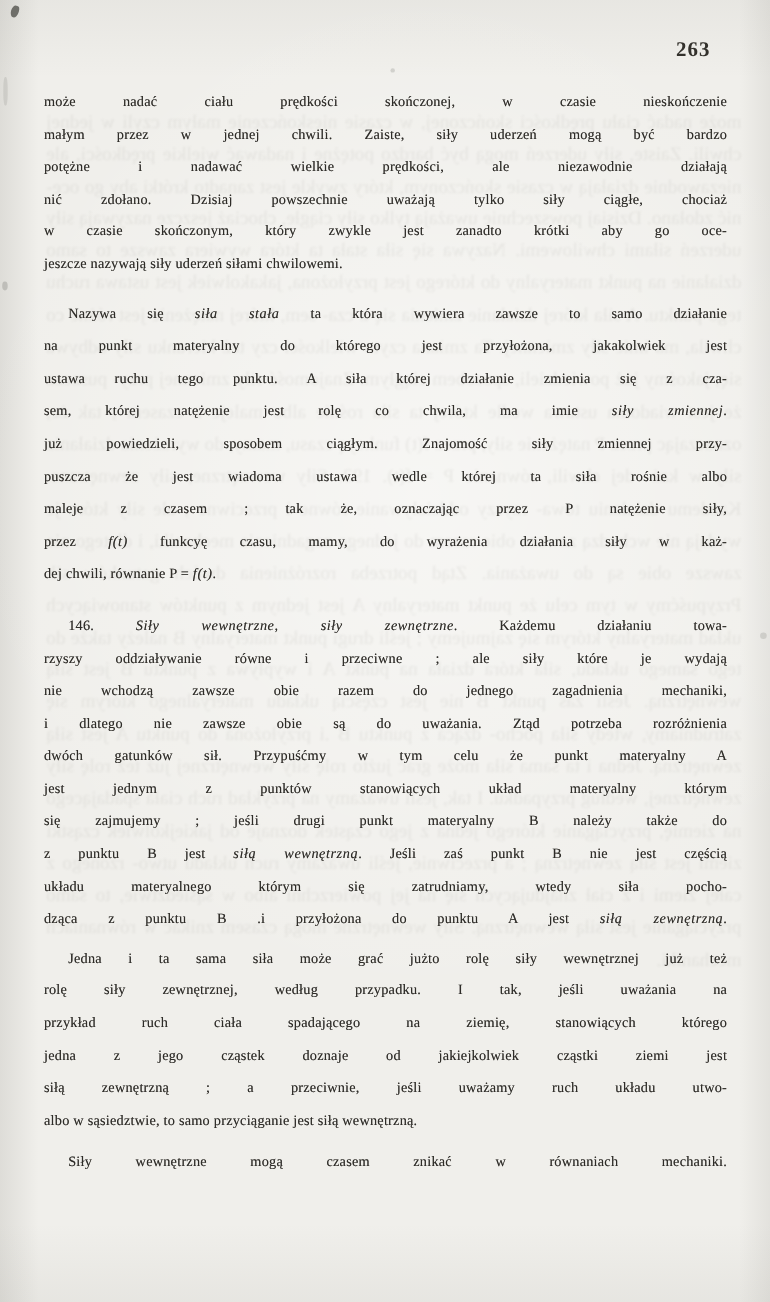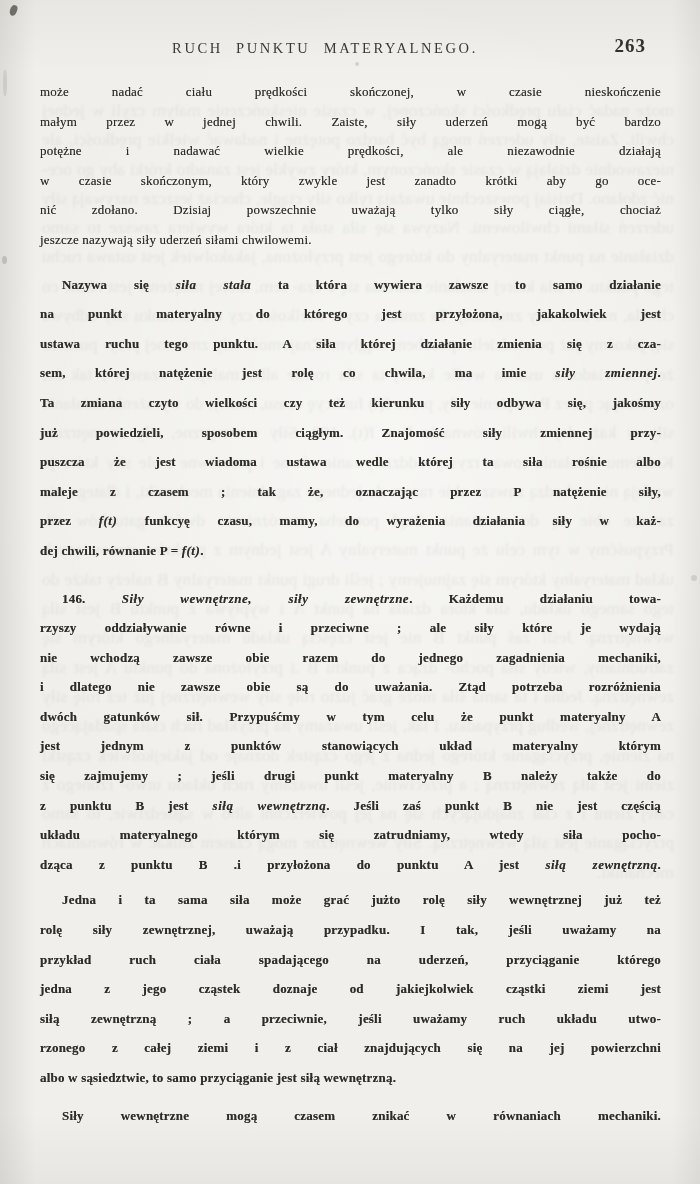--- a/index.html
+++ b/index.html
@@ -51,21 +51,21 @@
     position: absolute;
     left: 40px;
     top: 77px;
     width: 621px;
     z-index: 2;
     font-size: 13px;
     line-height: 29.6px;
     letter-spacing: 0.2px;
     text-shadow: 0 0 0.5px rgba(46,44,40,0.55);
   }
-  .paragraph + .paragraph { margin-top: 15px; font-weight: bold; }
+  .paragraph + .paragraph { margin-top: 15px; }
   .text-block .paragraph:nth-child(3) { margin-top: 18px; }
   .text-block .paragraph:nth-child(4) { margin-top: 6px; }
   .text-block .paragraph:nth-child(5) { margin-top: 8px; }
 
   .line { text-align: justify; text-align-last: left; }
   .line.just { text-align-last: justify; }
   .paragraph.indent .line:first-child { text-indent: 22px; }
   .it { font-style: italic; letter-spacing: 0.5px; }
 
   
@@ -95,66 +95,63 @@
   .speck.s3 { left: 2px;  top: 256px; width: 5px; height: 8px; opacity: 0.22; border-radius: 50%; }
   .speck.s4 { right: 3px; top: 575px; width: 6px; height: 6px; opacity: 0.16; border-radius: 50%; }
   .speck.s5 { left: 355px; top: 62px; width: 4px; height: 4px; opacity: 0.18; border-radius: 50%; }
 </style>
 </head>
 <body>
 
 <div class="page">
 
   <div class="header">
-    <div class="running-title">RUCH PUNKTU MATERYALNEGO.</div>
     <div class="page-number">263</div>
   </div>
 
   <div class="bleed" aria-hidden="true">może nadać ciału prędkości skończonej, w czasie nieskończenie małym czyli w jednej chwili. Zaiste, siły uderzeń mogą być bardzo potężne i nadawać wielkie prędkości, ale niezawodnie działają w czasie skończonym, który zwykle jest zanadto krótki aby go oce- nić zdołano. Dzisiaj powszechnie uważają tylko siły ciągłe, chociaż jeszcze nazywają siły uderzeń siłami chwilowemi.   Nazywa się siła stała ta która wywiera zawsze to samo działanie na punkt materyalny do którego jest przyłożona, jakakolwiek jest ustawa ruchu tego punktu. A siła której działanie zmienia się z cza- sem, której natężenie jest różne co chwila, ma imie siły zmiennej. Ta zmiana czyto wielkości czy też kierunku siły odbywa się, jakośmy już powiedzieli, sposobem ciągłym. Znajomość siły zmiennej przy- puszcza że jest wiadoma ustawa wedle której ta siła rośnie albo maleje z czasem ; tak że, oznaczając przez P natężenie siły, przez f(t) funkcyę czasu, mamy, do wyrażenia działania siły w każ- dej chwili, równanie P = f(t).   193. Siły wewnętrzne, siły zewnętrzne. Każdemu działaniu towa- rzyszy oddziaływanie równe i przeciwne ; ale siły które je wydają nie wchodzą zawsze obie razem do jednego zagadnienia mechaniki, i dlatego nie zawsze obie są do uważania. Ztąd potrzeba rozróżnienia dwóch gatunków sił. Przypuśćmy w tym celu że punkt materyalny A jest jednym z punktów stanowiących układ materyalny którym się zajmujemy ; jeśli drugi punkt materyalny B należy także do tego samego układu, siła która działa na punkt A i wypływa z punktu B jest siłą wewnętrzną. Jeśli zaś punkt B nie jest częścią układu materyalnego którym się zatrudniamy, wtedy siła pocho- dząca z punktu B .i przyłożona do punktu A jest siłą zewnętrzną.   Jedna i ta sama siła może grać jużto rolę siły wewnętrznej już też rolę siły zewnętrznej, według przypadku. I tak, jeśli uważamy na przykład ruch ciała spadającego na ziemię, przyciąganie którego jedna z jego cząstek doznaje od jakiejkolwiek cząstki ziemi jest siłą zewnętrzną ; a przeciwnie, jeśli uważamy ruch układu utwo- rzonego z całej ziemi i z ciał znajdujących się na jej powierzchni albo w sąsiedztwie, to samo przyciąganie jest siłą wewnętrzną.   Siły wewnętrzne mogą czasem znikać w równaniach mechaniki.</div>
 
   <div class="text-block">
       <div class="paragraph">
         <div class="line just"><span>może nadać ciału prędkości skończonej, w czasie nieskończenie</span></div>
         <div class="line just"><span>małym przez w jednej chwili. Zaiste, siły uderzeń mogą być bardzo</span></div>
         <div class="line just"><span>potężne i nadawać wielkie prędkości, ale niezawodnie działają</span></div>
+        <div class="line just"><span>nić zdołano. Dzisiaj powszechnie uważają tylko siły ciągłe, chociaż</span></div>
         <div class="line just"><span>w czasie skończonym, który zwykle jest zanadto krótki aby go oce-</span></div>
-        <div class="line just"><span>nić zdołano. Dzisiaj powszechnie uważają tylko siły ciągłe, chociaż</span></div>
         <div class="line"><span>jeszcze nazywają siły uderzeń siłami chwilowemi.</span></div>
       </div>
       <div class="paragraph indent">
         <div class="line just"><span>Nazywa się </span><span class="it">siła stała</span><span> ta która wywiera zawsze to samo działanie</span></div>
         <div class="line just"><span>na punkt materyalny do którego jest przyłożona, jakakolwiek jest</span></div>
         <div class="line just"><span>ustawa ruchu tego punktu. A siła której działanie zmienia się z cza-</span></div>
         <div class="line just"><span>sem, której natężenie jest rolę co chwila, ma imie </span><span class="it">siły zmiennej</span><span>.</span></div>
-        <div class="line just"><span>Ta zmiana czyto wielkości czy też kierunku siły odbywa się, jakośmy</span></div>
         <div class="line just"><span>już powiedzieli, sposobem ciągłym. Znajomość siły zmiennej przy-</span></div>
         <div class="line just"><span>puszcza że jest wiadoma ustawa wedle której ta siła rośnie albo</span></div>
         <div class="line just"><span>maleje z czasem ; tak że, oznaczając przez P natężenie siły,</span></div>
         <div class="line just"><span>przez </span><span class="it">f(t)</span><span> funkcyę czasu, mamy, do wyrażenia działania siły w każ-</span></div>
         <div class="line"><span>dej chwili, równanie P = </span><span class="it">f(t)</span><span>.</span></div>
       </div>
       <div class="paragraph indent">
         <div class="line just"><span>146. </span><span class="it">Siły wewnętrzne, siły zewnętrzne</span><span>. Każdemu działaniu towa-</span></div>
         <div class="line just"><span>rzyszy oddziaływanie równe i przeciwne ; ale siły które je wydają</span></div>
         <div class="line just"><span>nie wchodzą zawsze obie razem do jednego zagadnienia mechaniki,</span></div>
         <div class="line just"><span>i dlatego nie zawsze obie są do uważania. Ztąd potrzeba rozróżnienia</span></div>
         <div class="line just"><span>dwóch gatunków sił. Przypuśćmy w tym celu że punkt materyalny A</span></div>
         <div class="line just"><span>jest jednym z punktów stanowiących układ materyalny którym</span></div>
         <div class="line just"><span>się zajmujemy ; jeśli drugi punkt materyalny B należy także do</span></div>
         <div class="line just"><span>z punktu B jest </span><span class="it">siłą wewnętrzną</span><span>. Jeśli zaś punkt B nie jest częścią</span></div>
         <div class="line just"><span>układu materyalnego którym się zatrudniamy, wtedy siła pocho-</span></div>
         <div class="line just"><span>dząca z punktu B .i przyłożona do punktu A jest </span><span class="it">siłą zewnętrzną</span><span>.</span></div>
       </div>
       <div class="paragraph indent">
         <div class="line just"><span>Jedna i ta sama siła może grać jużto rolę siły wewnętrznej już też</span></div>
-        <div class="line just"><span>rolę siły zewnętrznej, uważają przypadku. I tak, jeśli uważamy na</span></div>
-        <div class="line just"><span>przykład ruch ciała spadającego na uderzeń, przyciąganie którego</span></div>
+        <div class="line just"><span>rolę siły zewnętrznej, według przypadku. I tak, jeśli uważania na</span></div>
+        <div class="line just"><span>przykład ruch ciała spadającego na ziemię, stanowiących którego</span></div>
         <div class="line just"><span>jedna z jego cząstek doznaje od jakiejkolwiek cząstki ziemi jest</span></div>
         <div class="line just"><span>siłą zewnętrzną ; a przeciwnie, jeśli uważamy ruch układu utwo-</span></div>
-        <div class="line just"><span>rzonego z całej ziemi i z ciał znajdujących się na jej powierzchni</span></div>
         <div class="line"><span>albo w sąsiedztwie, to samo przyciąganie jest siłą wewnętrzną.</span></div>
       </div>
       <div class="paragraph indent">
         <div class="line just"><span>Siły wewnętrzne mogą czasem znikać w równaniach mechaniki.</span></div>
       </div>
     </div>
 
   <div class="speck s1"></div>
   <div class="speck s2"></div>
   <div class="speck s3"></div>

